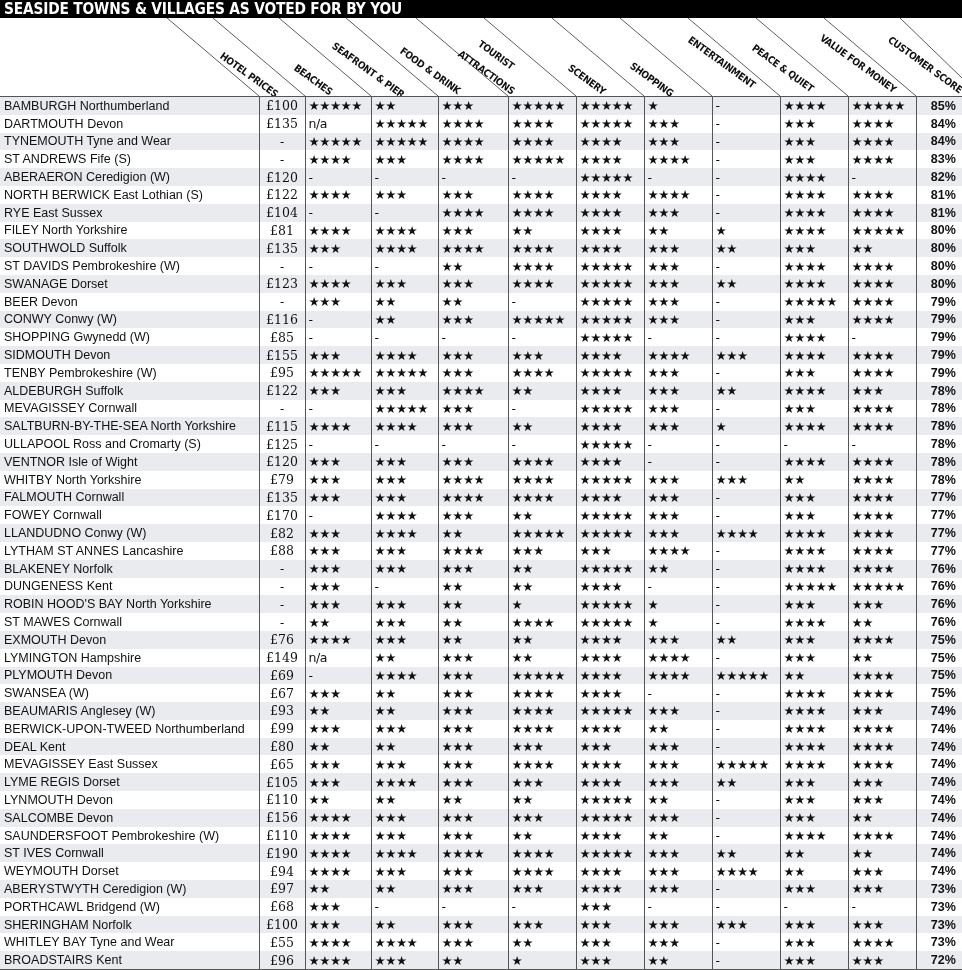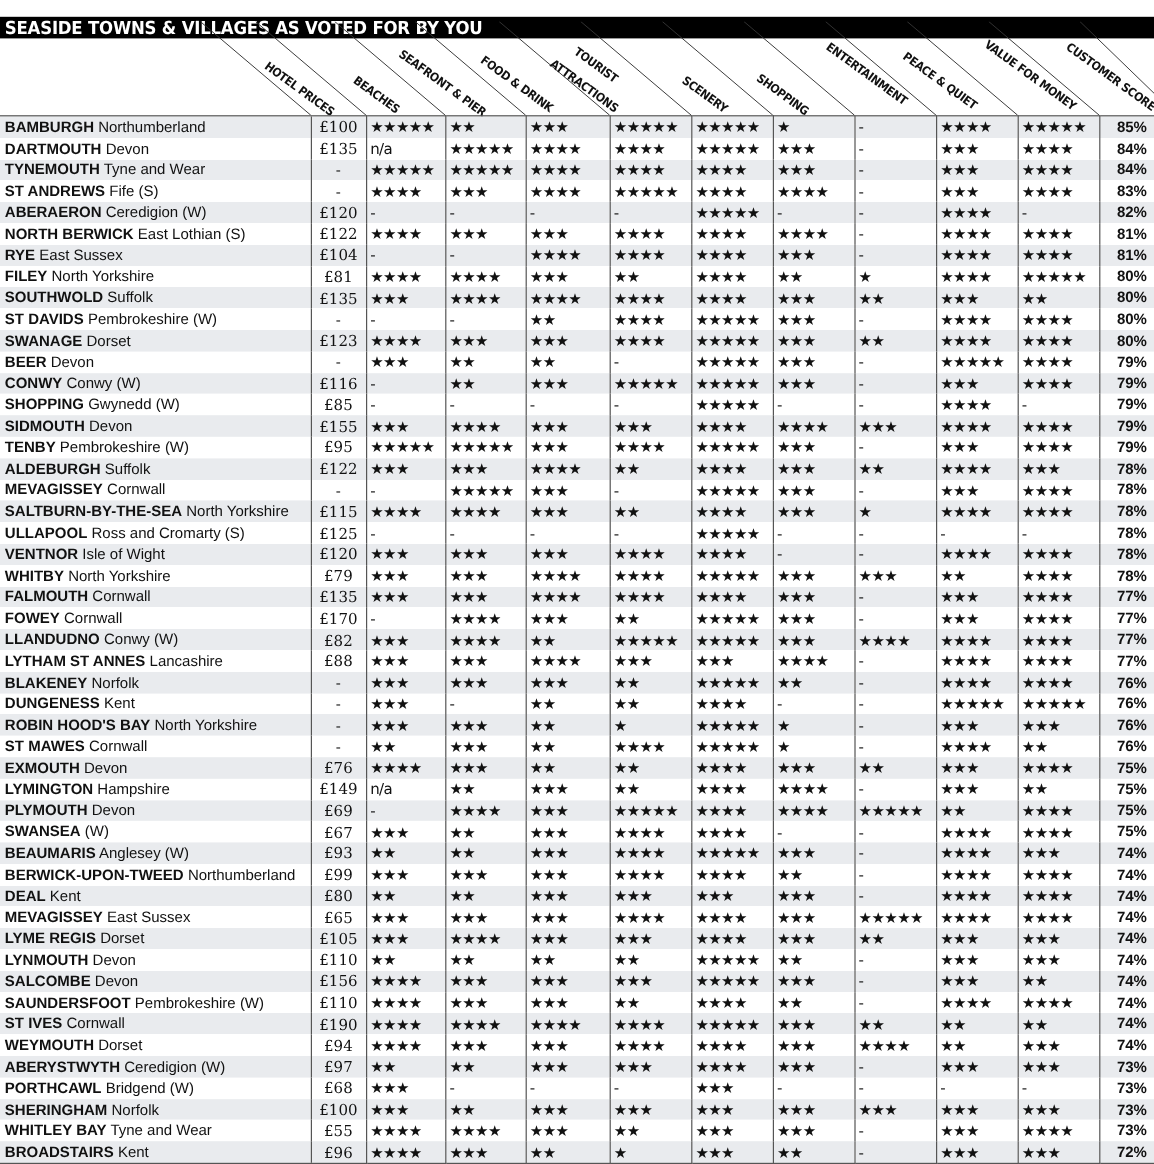--- a/index.html
+++ b/index.html
@@ -1,27 +1,27 @@
 <!DOCTYPE html>
 <html><head>
 <meta charset="utf-8">
 <style>
   html, body { margin:0; padding:0; background:#fff; }
   body { width:962px; height:970px; overflow:hidden; position:relative; font-family:"Liberation Sans", sans-serif; color:#111; }
-  .titlebar { position:absolute; left:0; top:14px; width:962px; height:18px; background:#000; }
+  .titlebar { position:absolute; left:0; top:0; width:962px; height:18px; background:#000; }
   .titlebar span { position:absolute; left:4px; top:0; line-height:18px; color:#fff; font-weight:bold; font-size:15px; letter-spacing:-0.2px; font-family:"DejaVu Sans", sans-serif; transform:scaleX(0.92); transform-origin:left center; white-space:nowrap; }
   .header { position:absolute; left:0; top:18px; width:962px; height:78px; }
   .header svg { position:absolute; left:0; top:0; }
   .hlabel { position:absolute; font-family:"DejaVu Sans Condensed","DejaVu Sans", sans-serif; font-weight:bold; font-size:10px; transform-origin:left bottom; transform:rotate(36deg); white-space:nowrap; letter-spacing:-0.3px; line-height:11px; }
   table.grid { position:absolute; left:0; top:96px; border-collapse:collapse; table-layout:fixed; width:962px; }
   table.grid td { height:17.8px; padding:0; font-size:12.5px; white-space:nowrap; overflow:hidden; }
   table.grid tr:nth-child(odd) td { background:#e9ebee; }
   table.grid tr:nth-child(even) td { background:#fff; }
   td.name { padding-left:4px !important; font-family:"Liberation Sans", sans-serif; }
-  td.name b { font-weight:bold; }
+  td.name b { font-weight:normal; }
   td.price { text-align:center; border-left:1.5px solid #555; border-right:1.5px solid #555; font-family:"DejaVu Serif", serif; font-size:12px;margin-left:32px; }
   td.stars { padding-left:3px !important; border-right:1.5px solid #555; font-size:12px; letter-spacing:-0.5px; font-family:"DejaVu Sans", sans-serif; }
   td.score { text-align:center; font-weight:bold; font-size:12.5px; border-left:1.5px solid #555; }
   table.grid tr:first-child td { border-top:1.5px solid #555; }
   table.grid tr:last-child td { border-bottom:1.5px solid #555; }
 </style>
 </head>
 <body>
 
 <div class="titlebar">

